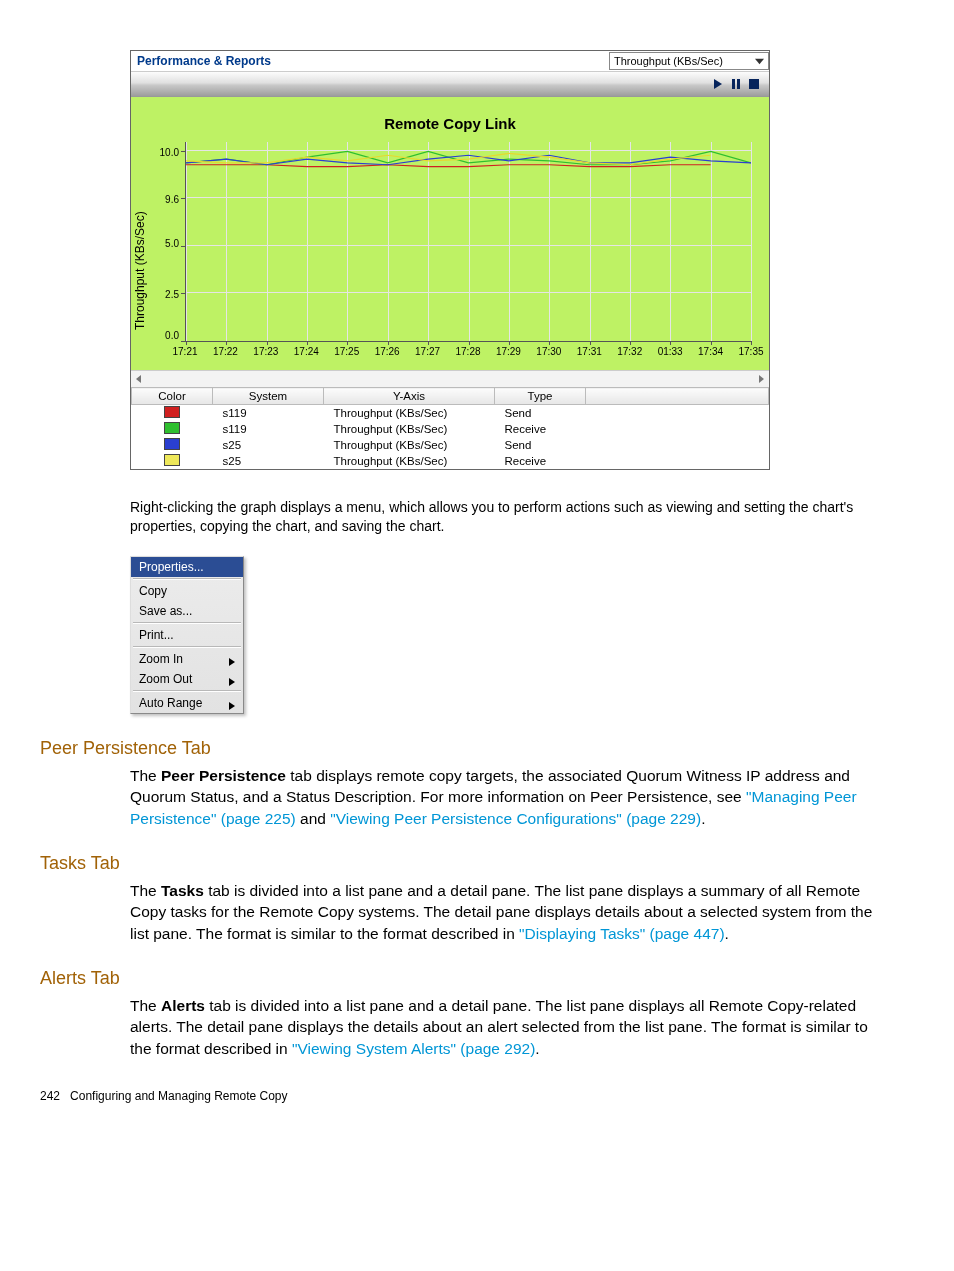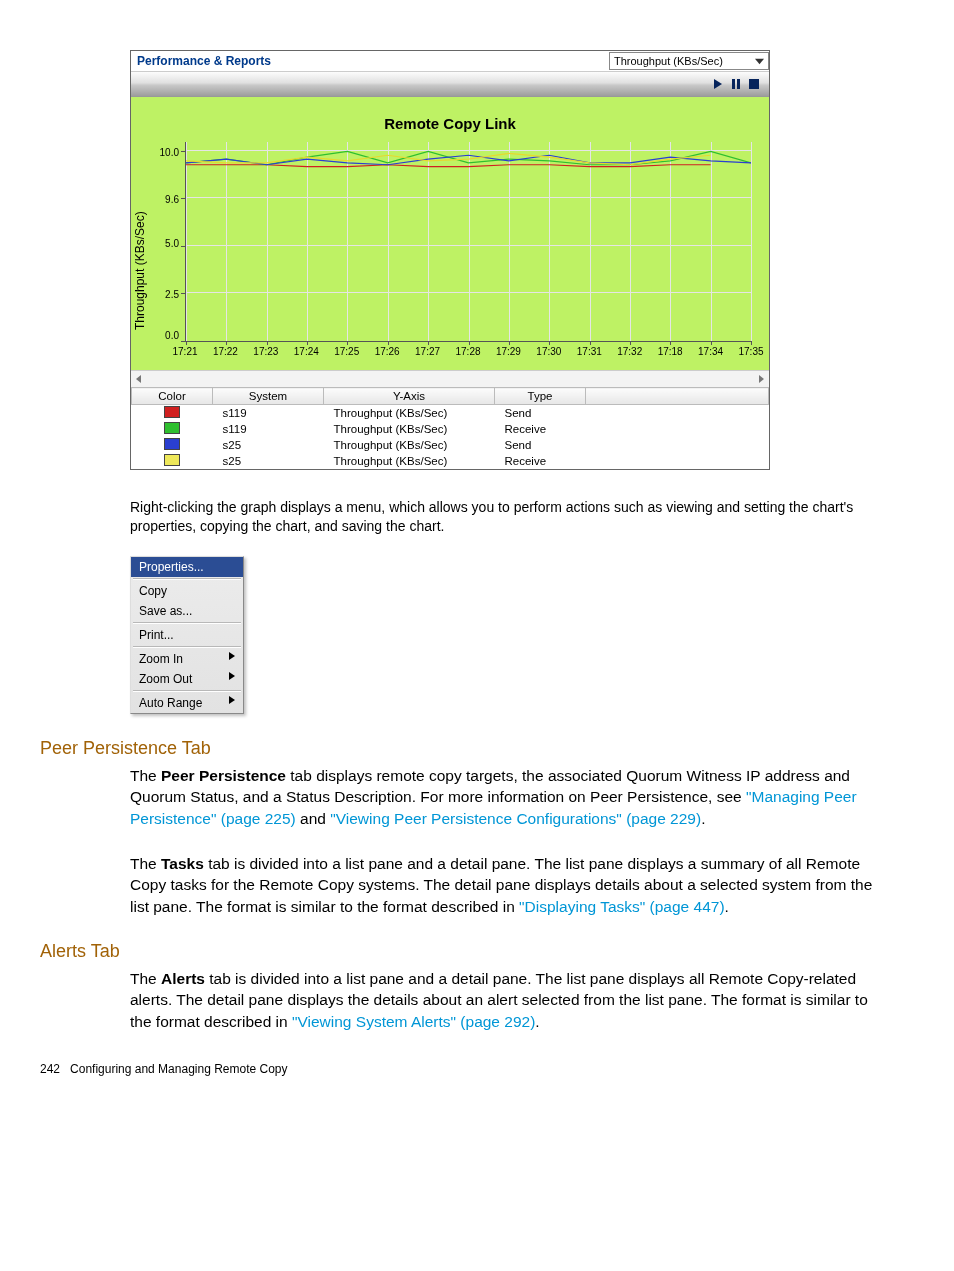--- a/index.html
+++ b/index.html
@@ -191,21 +191,21 @@
     width: 112px;
     border: 1px outset #ddd;
     background: linear-gradient(#ececec, #e2e2e2);
     font-size: 12px;
     box-shadow: 2px 2px 3px rgba(0,0,0,0.25);
   }
   .ctx-item {
     padding: 3px 8px;
     display: flex;
     justify-content: space-between;
-    align-items: flex-start;
+    align-items: flex-end;
   }
   .ctx-item.highlight {
     background: #2b4d94;
     color: #fff;
   }
   .ctx-sep {
     height: 1px;
     margin: 1px 2px;
     background: #b8b8b8;
     border-bottom: 1px solid #fff;
@@ -334,21 +334,21 @@
               <div class="xtick" style="left: 14.2857%;">17:23</div>
               <div class="xtick" style="left: 21.4286%;">17:24</div>
               <div class="xtick" style="left: 28.5714%;">17:25</div>
               <div class="xtick" style="left: 35.7143%;">17:26</div>
               <div class="xtick" style="left: 42.8571%;">17:27</div>
               <div class="xtick" style="left: 50%;">17:28</div>
               <div class="xtick" style="left: 57.1429%;">17:29</div>
               <div class="xtick" style="left: 64.2857%;">17:30</div>
               <div class="xtick" style="left: 71.4286%;">17:31</div>
               <div class="xtick" style="left: 78.5714%;">17:32</div>
-              <div class="xtick" style="left: 85.7143%;">17:18</div>
+              <div class="xtick" style="left: 85.7143%;">01:33</div>
               <div class="xtick" style="left: 92.8571%;">17:34</div>
               <div class="xtick" style="left: 100%;">17:35</div>
             </div>
         </div>
       </div>
     </div>
 
     <div class="scroll-strip">
       <svg width="8" height="8">
           <polygon fill="#777" points="6,0 6,8 1,4"></polygon>
@@ -441,20 +441,21 @@
   </div>
 
   <div class="doc-section">
     <div class="sec-title">Peer Persistence Tab</div>
     <div class="sec-body">
       <span>The </span><span class="bold">Peer Persistence</span><span> tab displays remote copy targets, the associated Quorum Witness IP address and Quorum Status, and a Status Description. For more information on Peer Persistence, see </span><span class="link">"Managing Peer Persistence" (page 225)</span><span> and </span><span class="link">"Viewing Peer Persistence Configurations" (page 229)</span><span>.</span>
     </div>
   </div>
 
   <div class="doc-section">
+    <div class="sec-title">Tasks Tab</div>
     <div class="sec-body">
       <span>The </span><span class="bold">Tasks</span><span> tab is divided into a list pane and a detail pane. The list pane displays a summary of all Remote Copy tasks for the Remote Copy systems. The detail pane displays details about a selected system from the list pane. The format is similar to the format described in </span><span class="link">"Displaying Tasks" (page 447)</span><span>.</span>
     </div>
   </div>
 
   <div class="doc-section">
     <div class="sec-title">Alerts Tab</div>
     <div class="sec-body">
       <span>The </span><span class="bold">Alerts</span><span> tab is divided into a list pane and a detail pane. The list pane displays all Remote Copy-related alerts. The detail pane displays the details about an alert selected from the list pane. The format is similar to the format described in </span><span class="link">"Viewing System Alerts" (page 292)</span><span>.</span>
     </div>

